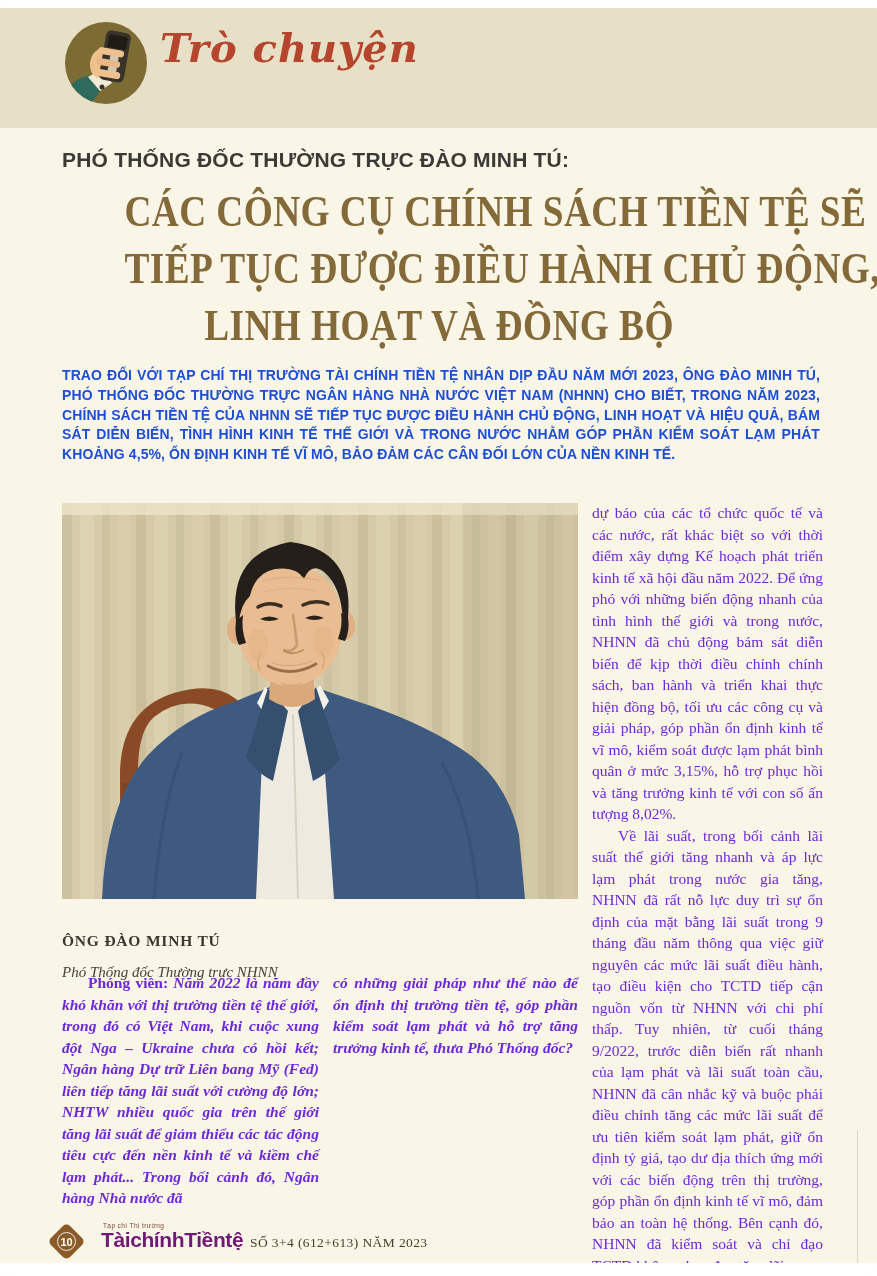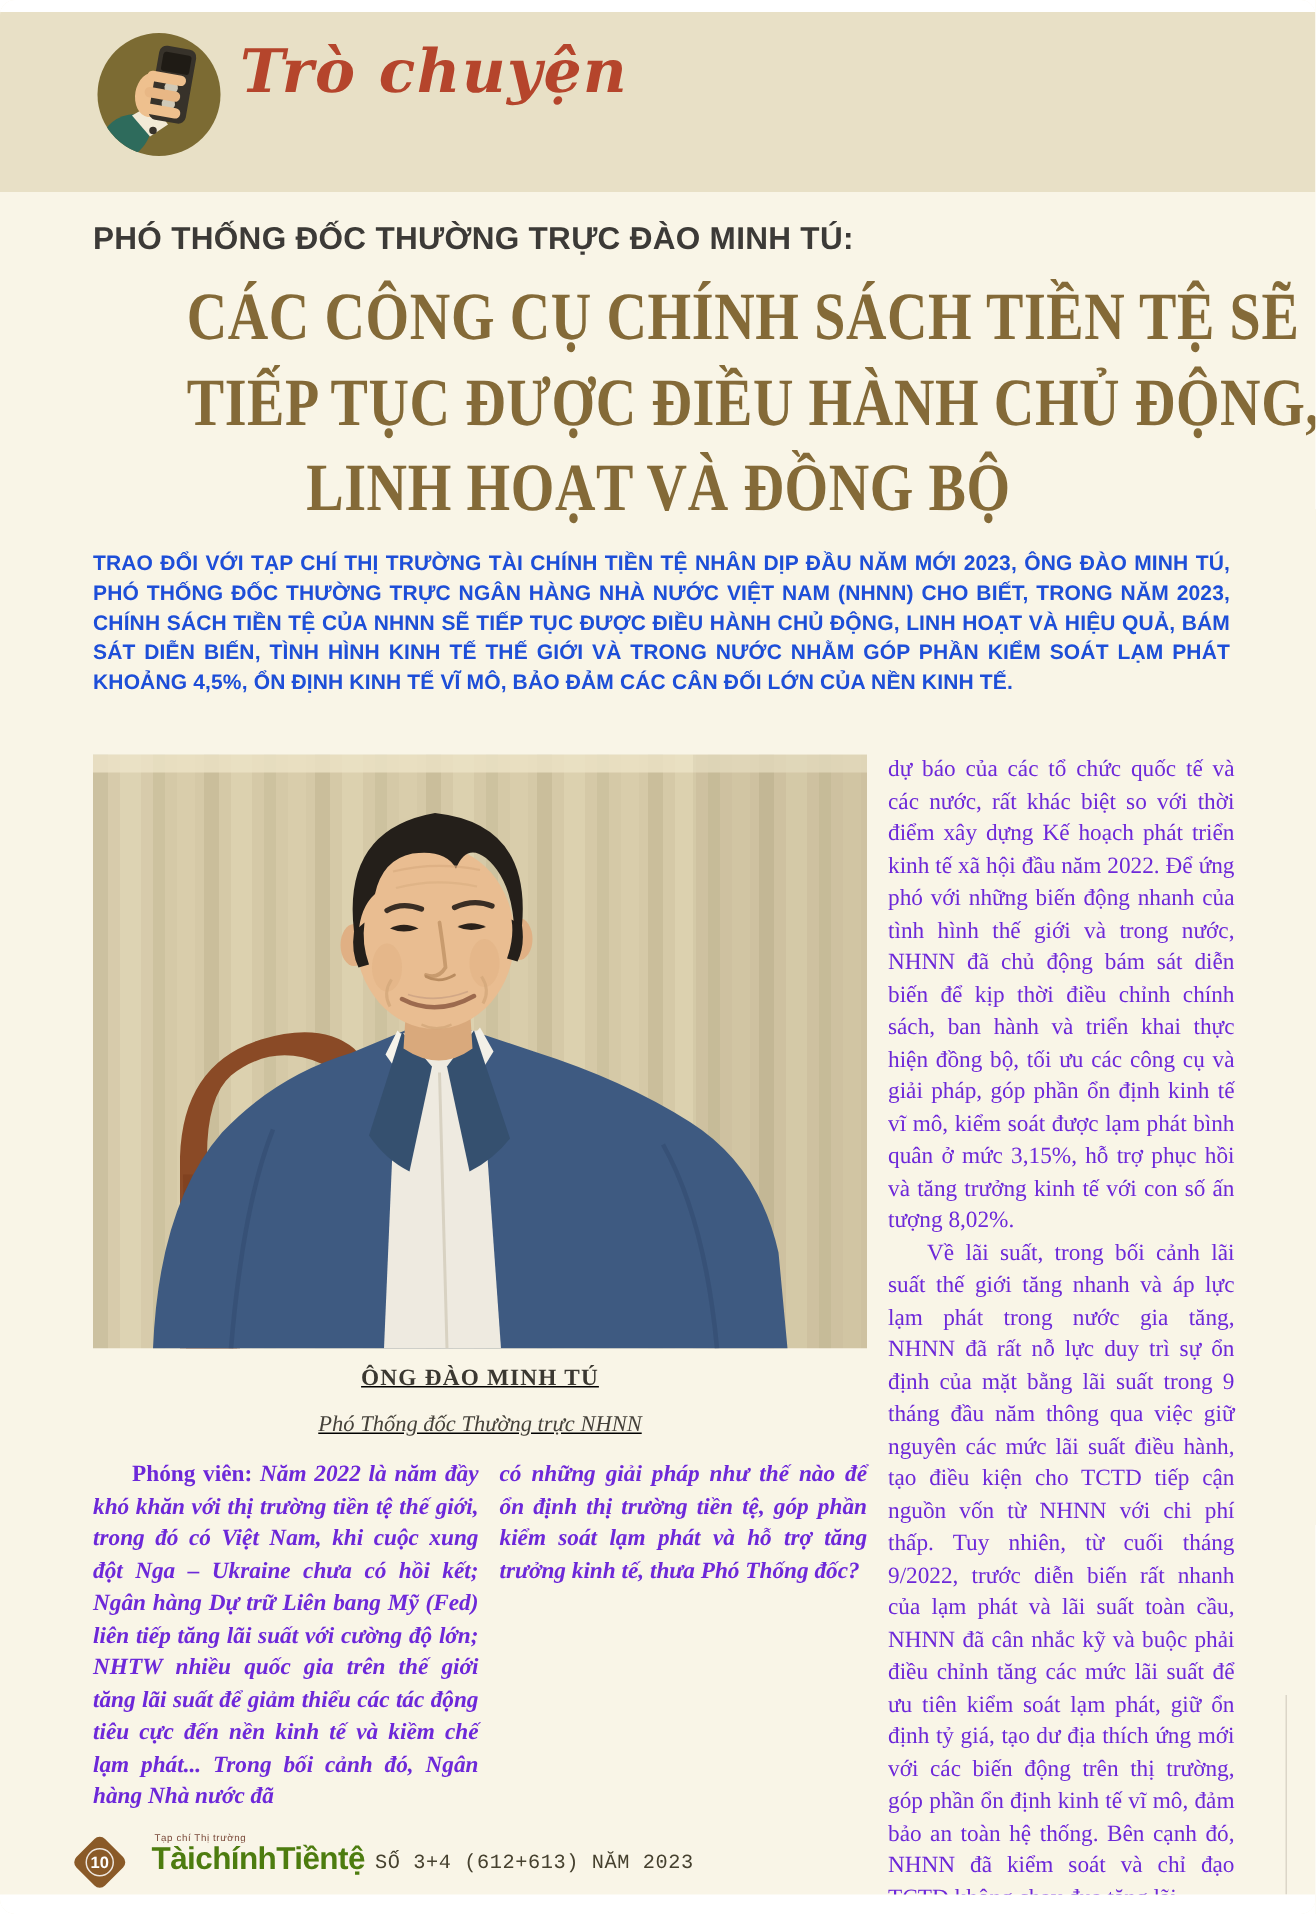--- a/index.html
+++ b/index.html
@@ -35,21 +35,21 @@
     transform:scaleX(.83);transform-origin:center;white-space:nowrap;
     letter-spacing:.5px;
   }
   .lead{
     position:absolute;left:62px;top:366px;width:758px;
     font-family:"Liberation Sans",sans-serif;font-weight:700;
     font-size:14px;line-height:19.8px;color:#1d4ed8;
     text-align:justify;letter-spacing:.1px;
   }
   .portrait{position:absolute;left:62px;top:503px;width:516px;height:396px;}
-  .caption{position:absolute;left:62px;top:910px;width:516px;text-align:center;text-decoration:underline;}
+  .caption{position:absolute;left:62px;top:932px;width:516px;text-align:left;}
   .caption-name{
     font-family:"Liberation Serif",serif;font-weight:700;
     font-size:15.5px;color:#3b3831;letter-spacing:.8px;
   }
   .caption-role{
     font-family:"Liberation Serif",serif;font-style:italic;
     font-size:15px;color:#45413a;margin-top:14px;
   }
   .bodycol{
     position:absolute;
@@ -75,25 +75,25 @@
     color:#fff;font-family:"Liberation Sans",sans-serif;font-weight:700;
     font-size:11px;line-height:18px;text-align:center;box-sizing:border-box;
   }
   .journal{position:absolute;left:101px;top:1222px;}
   .journal-small{
     font-family:"Liberation Sans",sans-serif;font-size:6.5px;
     color:#7a4a3a;letter-spacing:.4px;margin-left:2px;
   }
   .journal-logo{
     font-family:"Liberation Sans",sans-serif;font-weight:800;
-    font-size:21px;color:#4d7c0f;letter-spacing:-.4px;line-height:22px;
+    font-size:21px;color:#701a75;letter-spacing:-.4px;line-height:22px;
   }
   .issue{
     position:absolute;left:250px;top:1235px;
-    font-family:Liberation Mono, monospace;font-size:13.5px;
+    font-family:Liberation Serif, serif;font-size:13.5px;
     color:#46412f;letter-spacing:.4px;
   }
   .scan-line{position:absolute;left:857px;top:1130px;width:1px;height:133px;background:rgba(90,80,60,.18);}
 </style>
 </head>
 <body>
 
 <div class="page">
 
   <div class="strip-top"></div>

